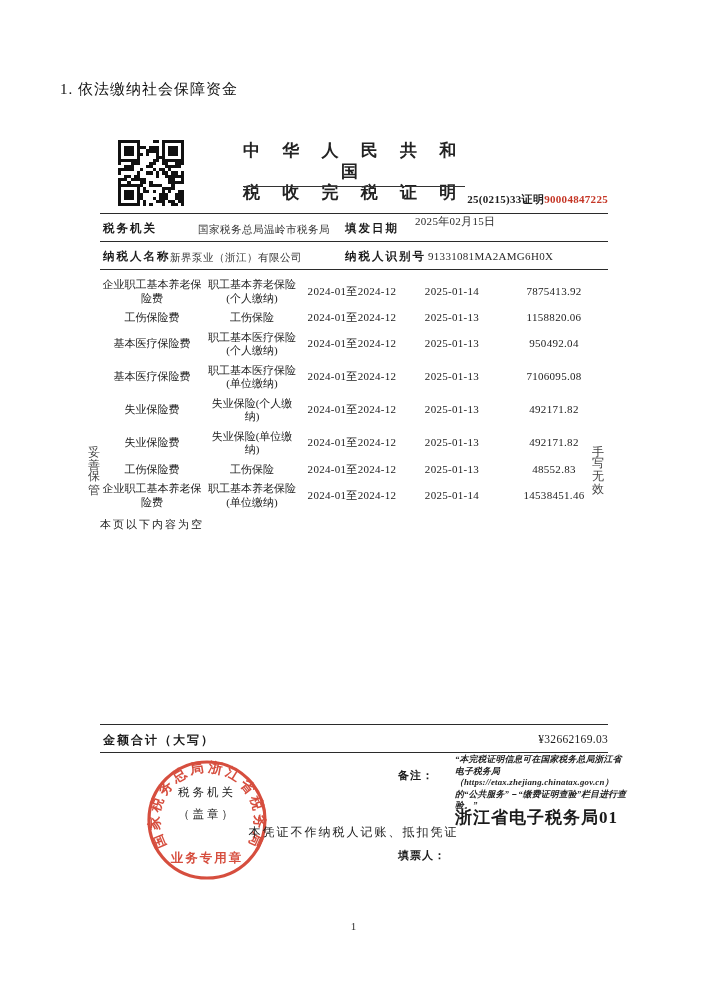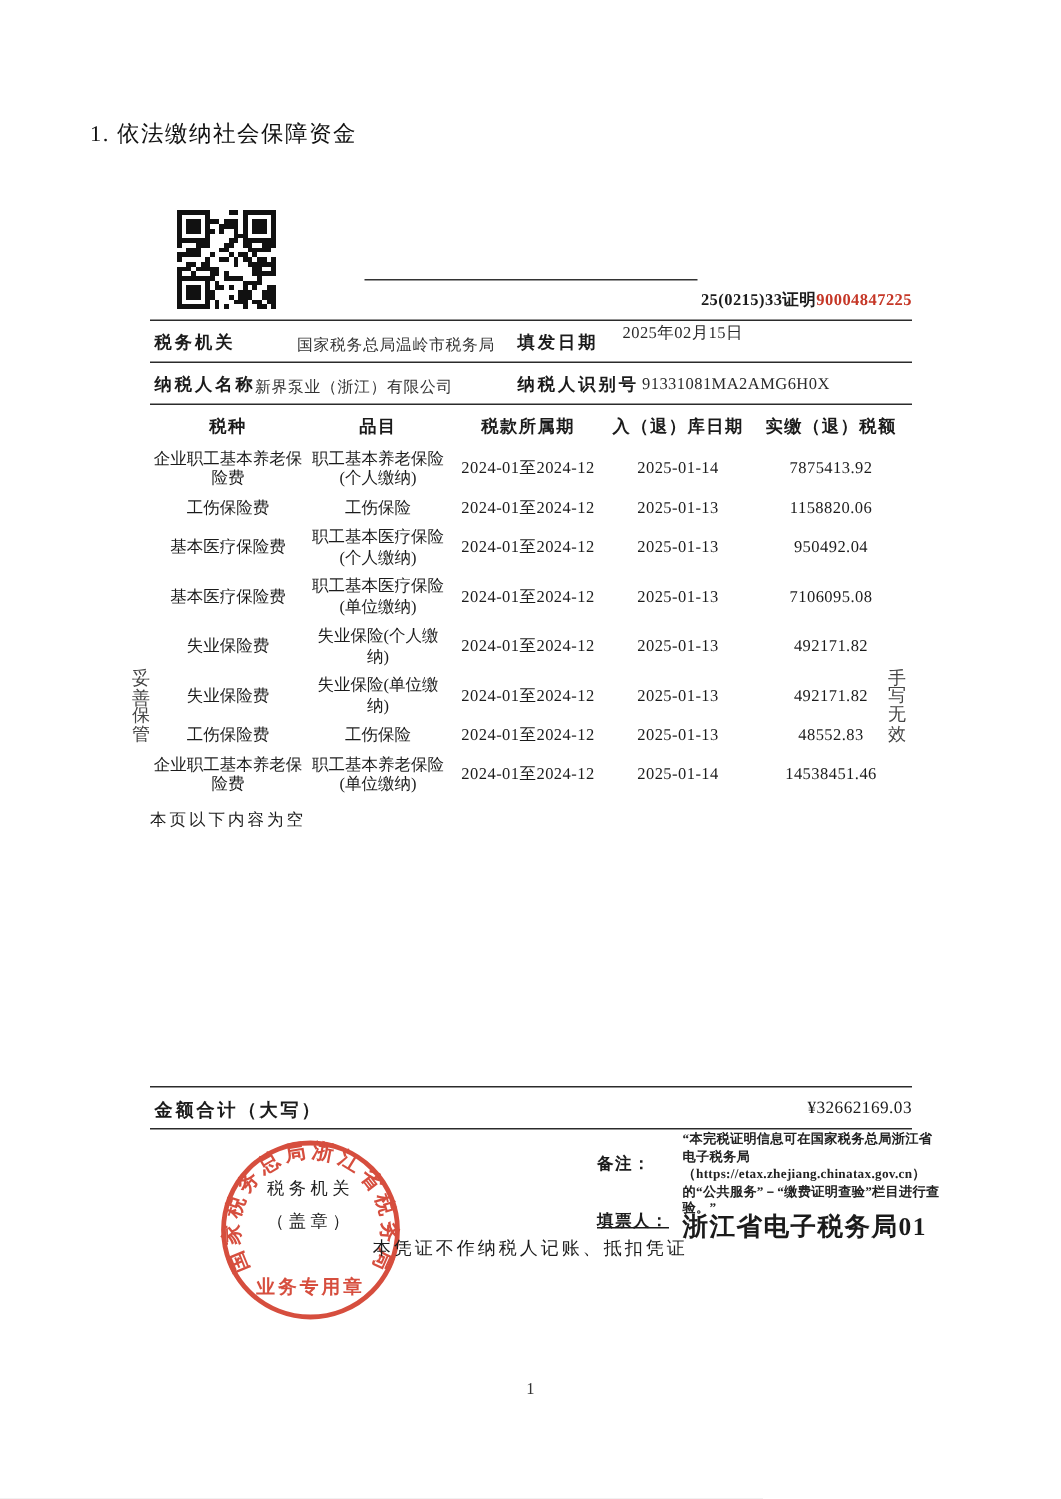--- a/index.html
+++ b/index.html
@@ -192,20 +192,24 @@
         <rect x="2" y="2" width="3" height="3" fill="#111"></rect>
         <rect x="14" y="0" width="7" height="7" fill="#111"></rect>
         <rect x="15" y="1" width="5" height="5" fill="#fff"></rect>
         <rect x="16" y="2" width="3" height="3" fill="#111"></rect>
         <rect x="0" y="14" width="7" height="7" fill="#111"></rect>
         <rect x="1" y="15" width="5" height="5" fill="#fff"></rect>
         <rect x="2" y="16" width="3" height="3" fill="#111"></rect>
       </svg>
   </div>
 
+  <div class="abs cert-title">
+    <div>中 华 人 民 共 和 国</div>
+    <div>税 收 完 税 证 明</div>
+  </div>
   <div class="abs title-underline"></div>
 
   <div class="abs serial">
     <span>25(0215)33证明</span><span style="color:#c53626;">90004847225</span>
   </div>
 
   <div class="rule" style="left:100px;top:213px;width:508px;"></div>
   <div class="rule" style="left:100px;top:241px;width:508px;"></div>
   <div class="rule" style="left:100px;top:269px;width:508px;"></div>
 
@@ -213,27 +217,20 @@
   <div class="abs value" style="left:170px;top:223px;padding-left:28px;">国家税务总局温岭市税务局</div>
   <div class="abs label" style="left:345px;top:221px;">填发日期</div>
   <div class="abs value-lat" style="left:415px;top:214px;">2025年02月15日</div>
 
   <div class="abs label" style="left:103px;top:249px;">纳税人名称</div>
   <div class="abs value" style="left:170px;top:251px;">新界泵业（浙江）有限公司</div>
   <div class="abs label" style="left:345px;top:249px;">纳税人识别号</div>
   <div class="abs value-lat" style="left:428px;top:250px;">91331081MA2AMG6H0X</div>
 
   <div class="abs main-table">
-    <div class="trow thead">
-      <div>税种</div>
-      <div>品目</div>
-      <div>税款所属期</div>
-      <div>入（退）库日期</div>
-      <div>实缴（退）税额</div>
-    </div>
     <div>
 
         <div class="trow">
           <div>企业职工基本养老保险费</div>
           <div>职工基本养老保险(个人缴纳)</div>
           <div class="num-cell">2024-01至2024-12</div>
           <div class="num-cell">2025-01-14</div>
           <div class="num-cell">7875413.92</div>
         </div>
 
@@ -312,22 +309,22 @@
       <circle cx="62" cy="62" r="58" fill="none" stroke="#d23b2a" stroke-width="3.2"></circle>
       <path id="sealArc" d="M 22.7,89.5 A 48,48 0 1 1 101.3,89.5" fill="none"></path>
       <text fill="#d23b2a" font-size="14" font-weight="bold" letter-spacing="3.2" font-family="Liberation Serif, DejaVu Serif, serif">
         <textPath href="#sealArc" startOffset="2">国家税务总局浙江省税务局</textPath>
       </text>
       <text x="62" y="104" text-anchor="middle" fill="#d23b2a" font-size="12.5" font-weight="bold" letter-spacing="2" font-family="Liberation Serif, DejaVu Serif, serif">业务专用章</text>
     </svg>
   </div>
 
   <div class="abs remark-label" style="left:398px;top:768px;">备注：</div>
-  <div class="abs remark-text" style="left:455px;top:754px;width:173px;">“本完税证明信息可在国家税务总局浙江省电子税务局（https://etax.zhejiang.chinatax.gov.cn）的“公共服务”－“缴费证明查验”栏目进行查验。”</div>
-
-  <div class="abs preparer-label" style="left:398px;top:806px;text-decoration:underline;">填票人：</div>
+  <div class="abs remark-text" style="left:455px;top:754px;width:173px;font-style:italic;">“本完税证明信息可在国家税务总局浙江省电子税务局（https://etax.zhejiang.chinatax.gov.cn）的“公共服务”－“缴费证明查验”栏目进行查验。”</div>
+
+  <div class="abs preparer-label" style="left:398px;top:848px;">填票人：</div>
   <div class="abs preparer-value" style="left:455px;top:806px;">浙江省电子税务局01</div>
 
   <div class="abs bottom-note">本凭证不作纳税人记账、抵扣凭证</div>
 
   <div class="abs page-number">1</div>
 
 </div>
 
 </body></html>

